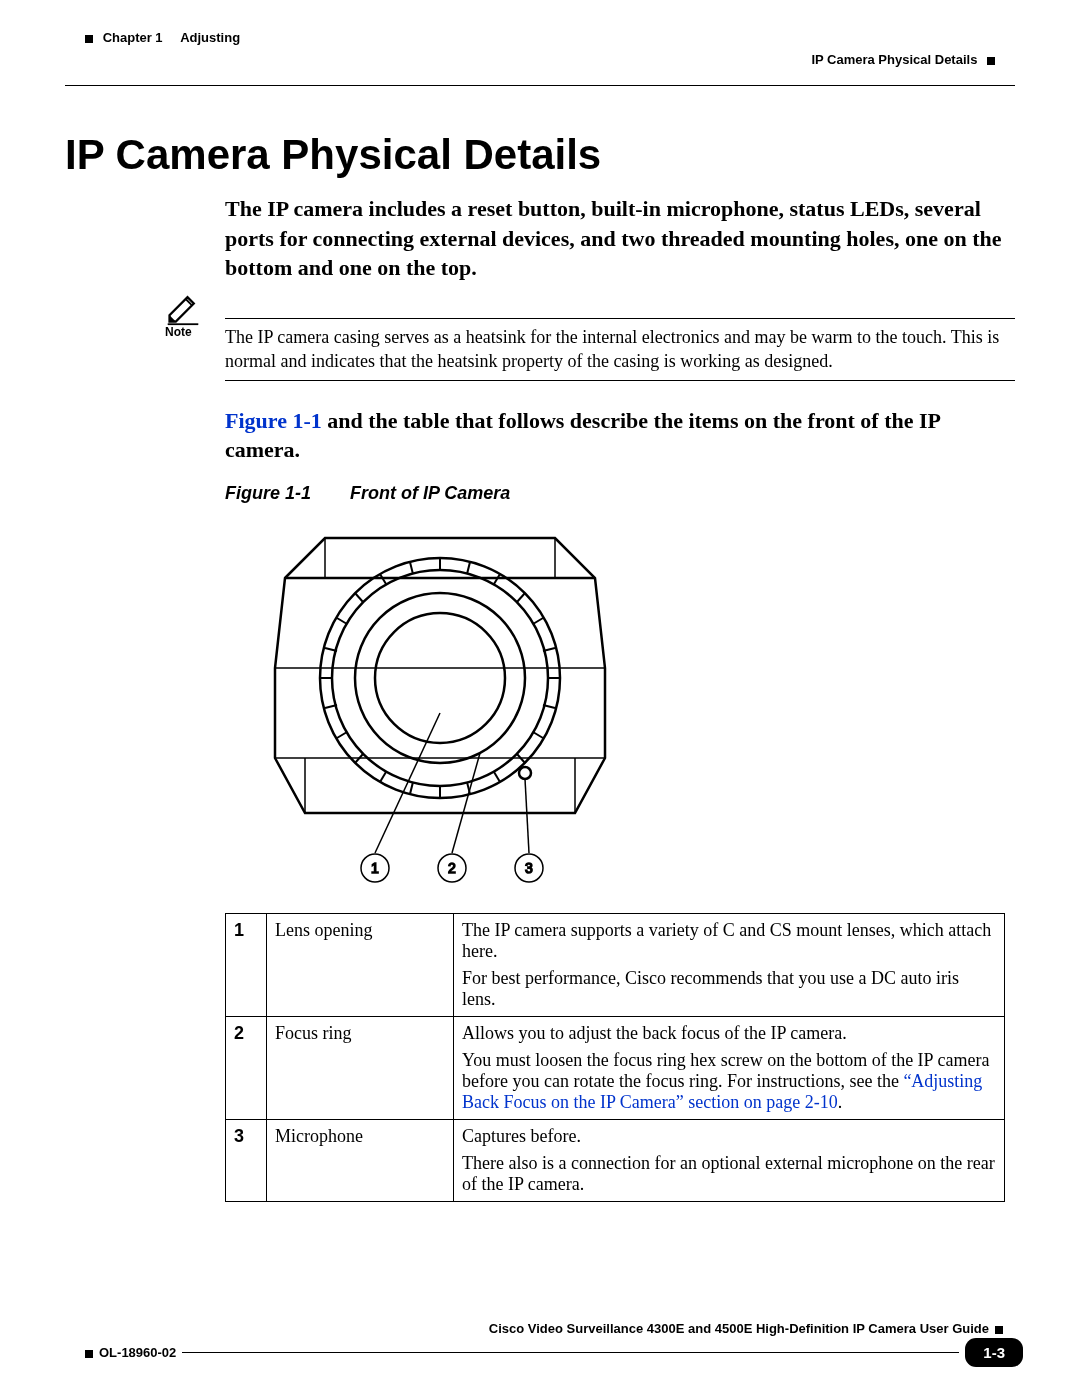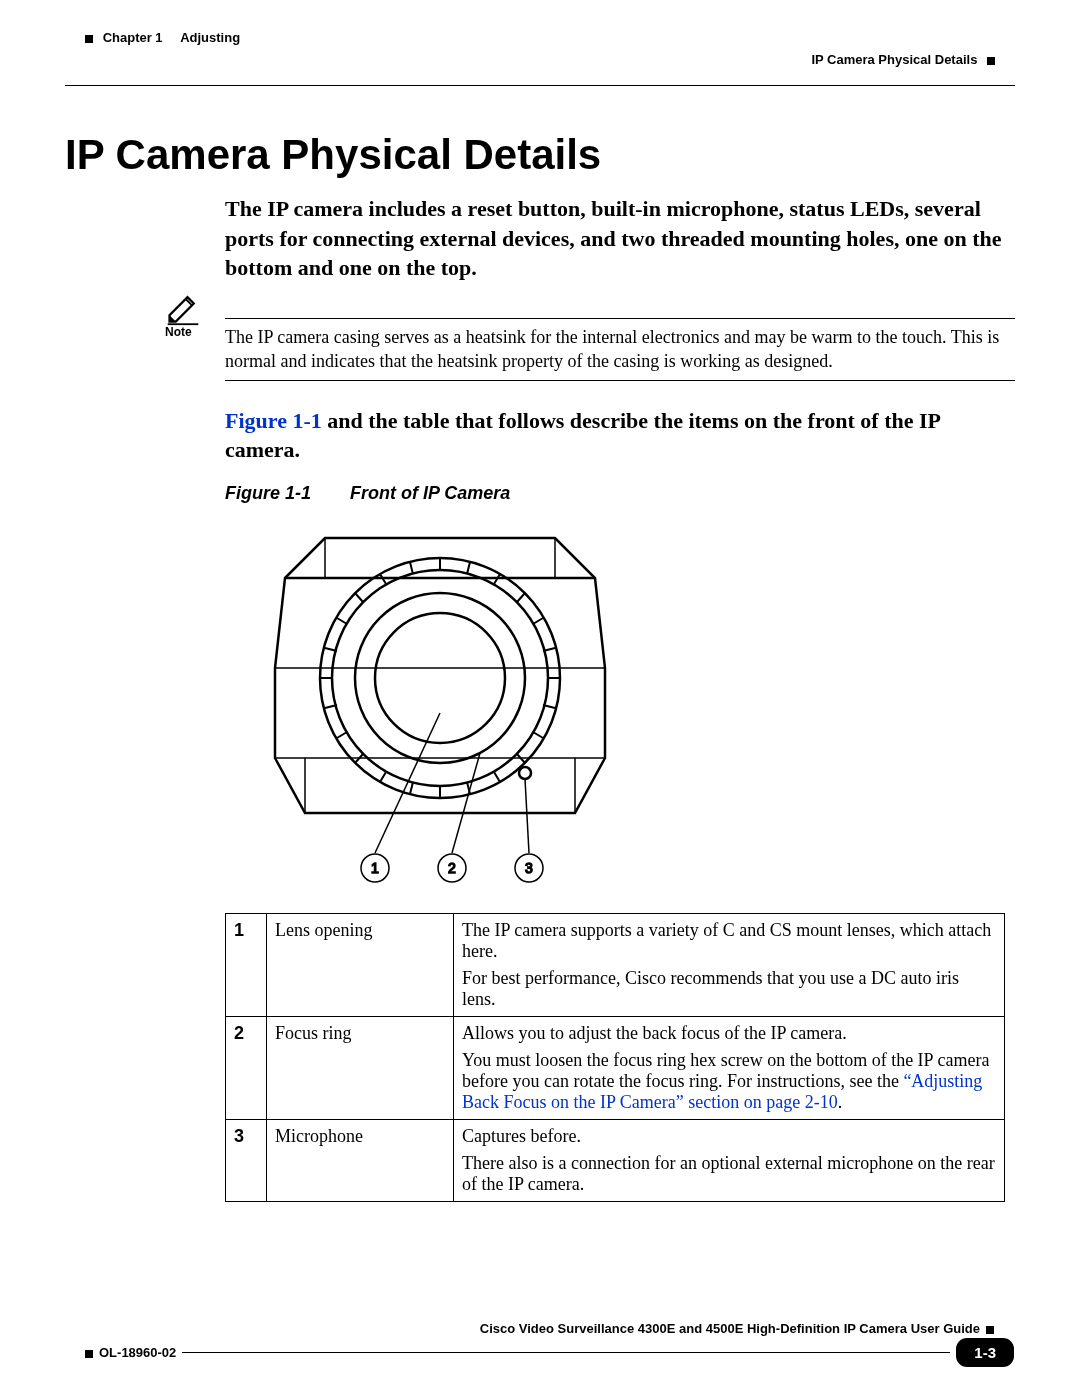--- a/index.html
+++ b/index.html
@@ -143,21 +143,21 @@
     font-weight: bold;
     width: 24px;
     text-align: left;
   }
   table.items td.name { width: 170px; margin-left: 21px; }
   table.items p { margin: 0 0 6px 0; }
   table.items p:last-child { margin-bottom: 0; }
 
   .footer {
     position: absolute;
-    left: 65px; right: 66px;
+    left: 65px; right: 57px;
     bottom: 30px;
     font-family: Arial, Helvetica, sans-serif;
     font-size: 13px;
   }
   .footer-title {
     text-align: right;
     font-weight: bold;
     padding-right: 20px;
   }
   .footer-bar {

